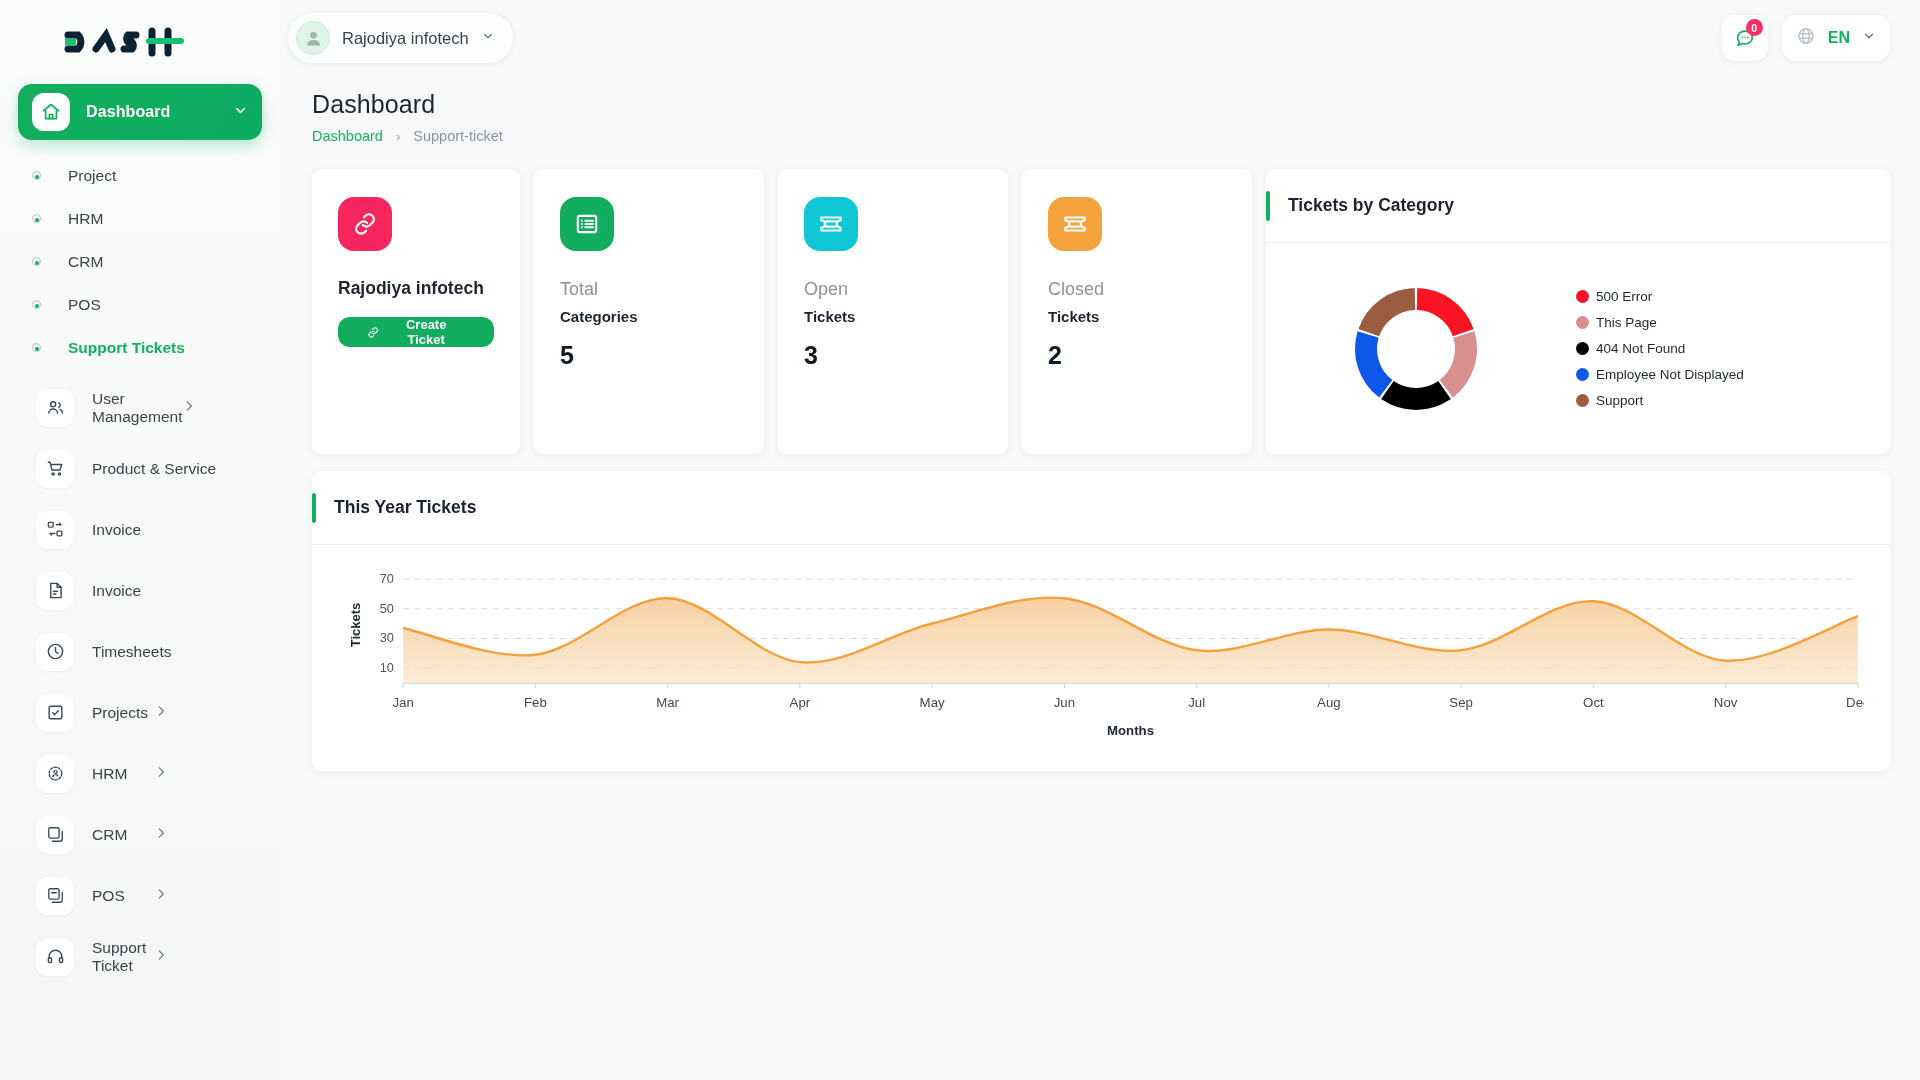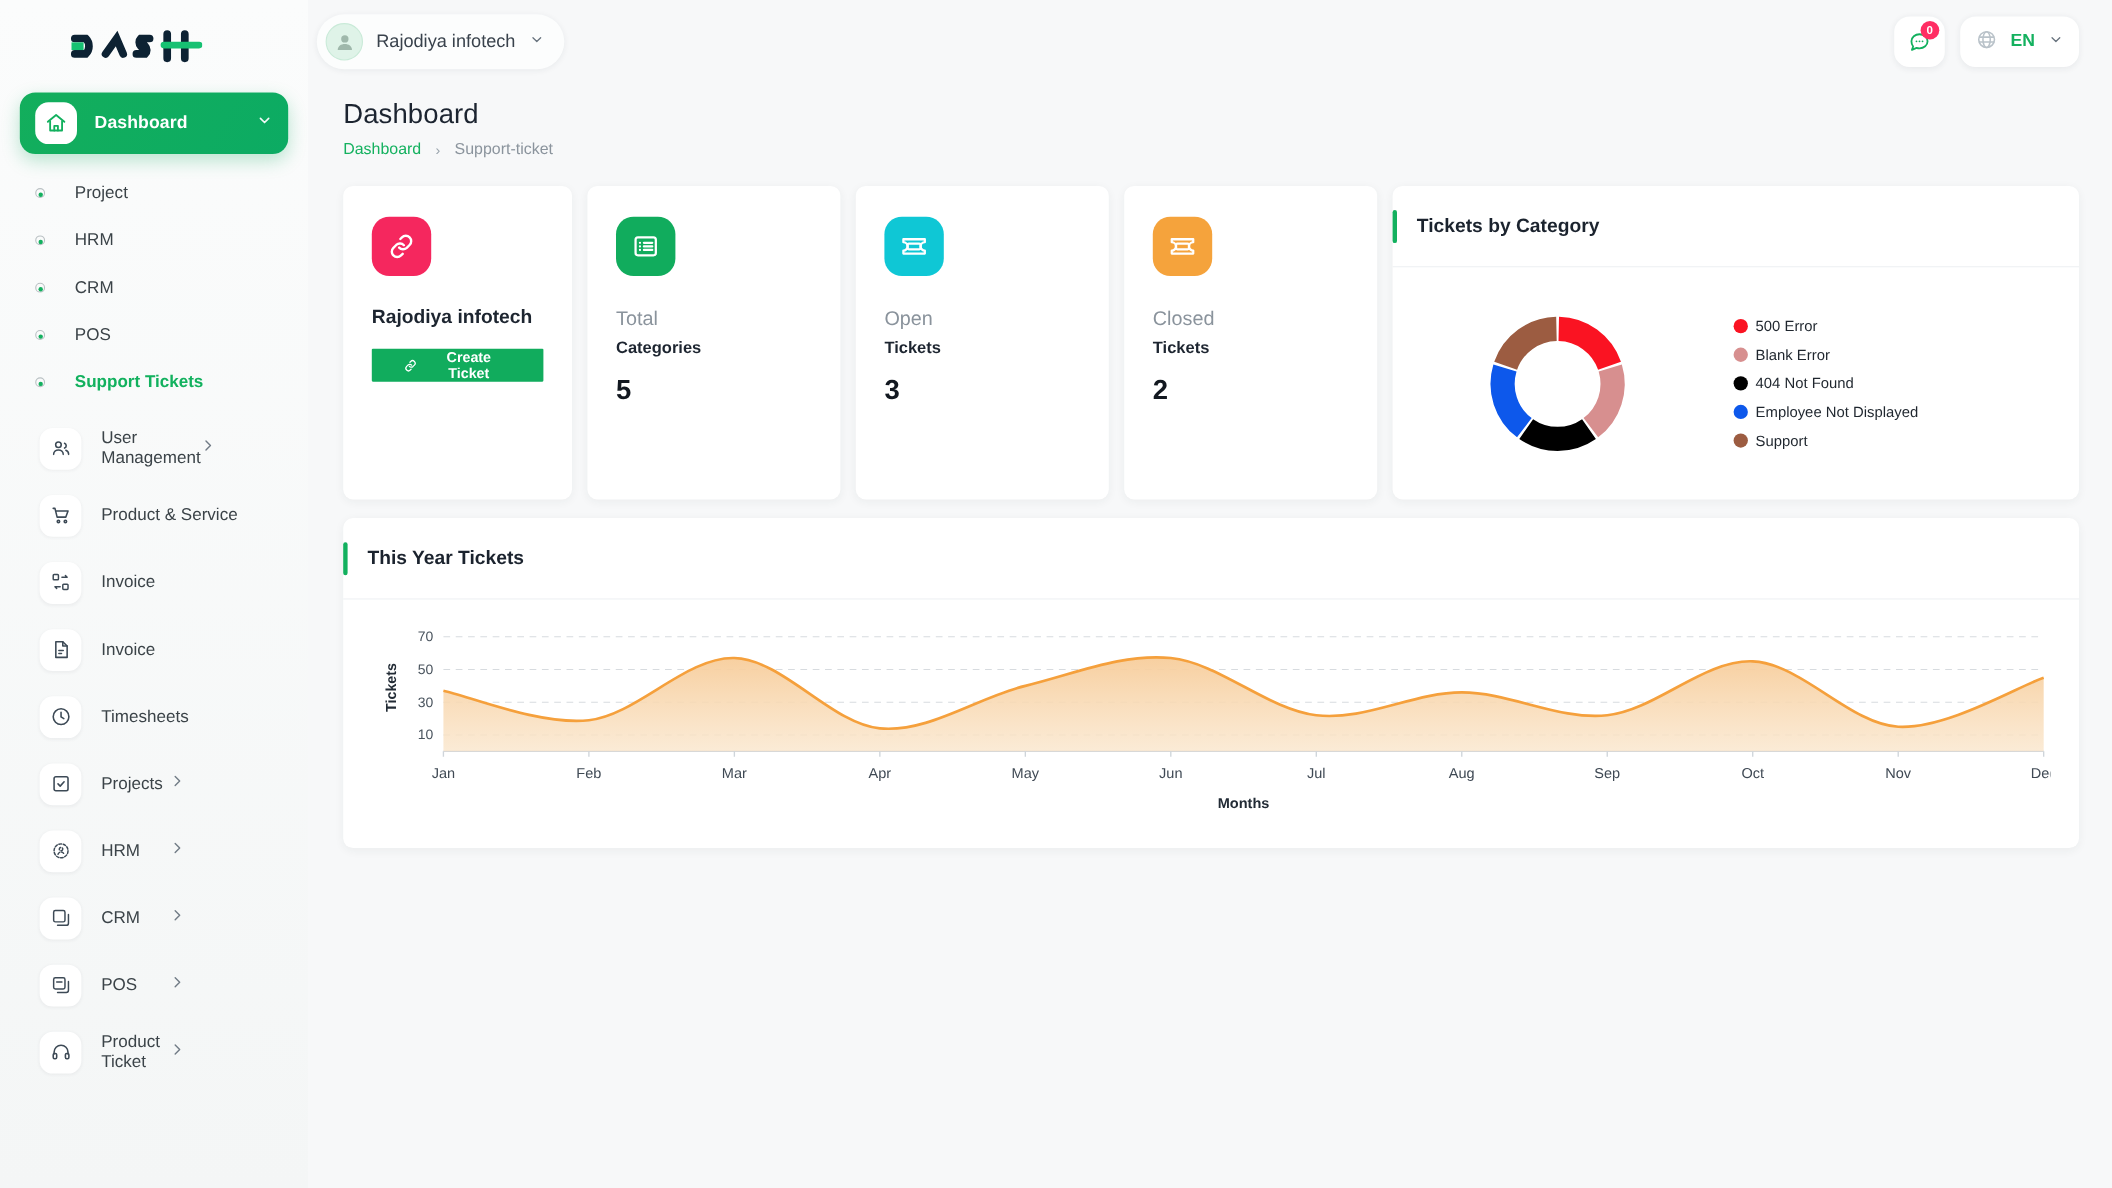--- a/index.html
+++ b/index.html
@@ -115,21 +115,21 @@
   }
   .stat{ width: 230px; height: 285px; padding: 28px 26px; }
   .stat.first{ width: 208px; }
   .ic-circle{
     width: 54px;height:54px;border-radius:16px;
     display:flex;align-items:center;justify-content:center;
   }
   .stat .co-name{ font-size:17.5px; font-weight:700; color:#1d2530; margin-top: 27px;}
   .btn-create{
     margin-top: 18px; display:inline-flex;align-items:center;gap:8px;
-    background:#11ac5d;color:#fff;border:none;border-radius:1px;
+    background:#11ac5d;color:#fff;border:none;border-radius:12px;
     height: 30px; padding: 0 29px; font-size:13px; font-weight:600; cursor:pointer;
     font-family:"Liberation Sans", sans-serif;
   }
   .stat .k-sub{ font-size:18px;color:#8a939c; margin-top: 28px;}
   .stat .k-title{ font-size:15px;font-weight:700;color:#1d2530;margin-top:8px;}
   .stat .k-val{ font-size:25px;font-weight:700;color:#121820;margin-top:16px;}
 
   .donut-card{ flex:1 1 auto; height:285px; display:flex; flex-direction:column;}
   .card-head{
     height: 74px; display:flex;align-items:center; padding-left: 22px;
@@ -335,21 +335,21 @@
       </div>
 
       <div class="mitem">
         <span class="ic-box">
           <svg width="19" height="19" viewBox="0 0 24 24" fill="none" stroke="#3d4a56" stroke-width="1.8" stroke-linecap="round" stroke-linejoin="round">
               <path d="M4 14v-2a8 8 0 0 1 16 0v2"></path>
               <rect x="3" y="13.5" width="4" height="6" rx="1.6"></rect>
               <rect x="17" y="13.5" width="4" height="6" rx="1.6"></rect>
             </svg>
         </span>
-        <span class="label">Product Ticket</span>
+        <span class="label">Support Ticket</span>
         <span class="chev-r">
           <svg width="14" height="14" viewBox="0 0 24 24" fill="none" stroke="#5a6672" stroke-width="2.2" stroke-linecap="round" stroke-linejoin="round">
               <path d="M9 5l7 7-7 7"></path>
             </svg>
         </span>
       </div>
     </nav>
   </aside>
 
   <section class="main">
@@ -479,21 +479,21 @@
                   <path d="M 22.781181488125945 53.55666766307084 A 50 50 0 0 1 68.95287900583216 20.010965826257724" stroke="#9c5c41" stroke-width="22" fill="none"></path>
                 </svg>
             </div>
             <div class="legend" id="donut-legend">
                 <div class="lg-item">
                   <span class="lg-dot" style="background: rgb(250, 19, 34);"></span>
                   <span class="lg-txt">500 Error</span>
                 </div>
                 <div class="lg-item">
                   <span class="lg-dot" style="background: rgb(215, 143, 143);"></span>
-                  <span class="lg-txt">Blank Error</span>
+                  <span class="lg-txt">This Page</span>
                 </div>
                 <div class="lg-item">
                   <span class="lg-dot" style="background: rgb(0, 0, 0);"></span>
                   <span class="lg-txt">404 Not Found</span>
                 </div>
                 <div class="lg-item">
                   <span class="lg-dot" style="background: rgb(13, 88, 235);"></span>
                   <span class="lg-txt">Employee Not Displayed</span>
                 </div>
                 <div class="lg-item">

